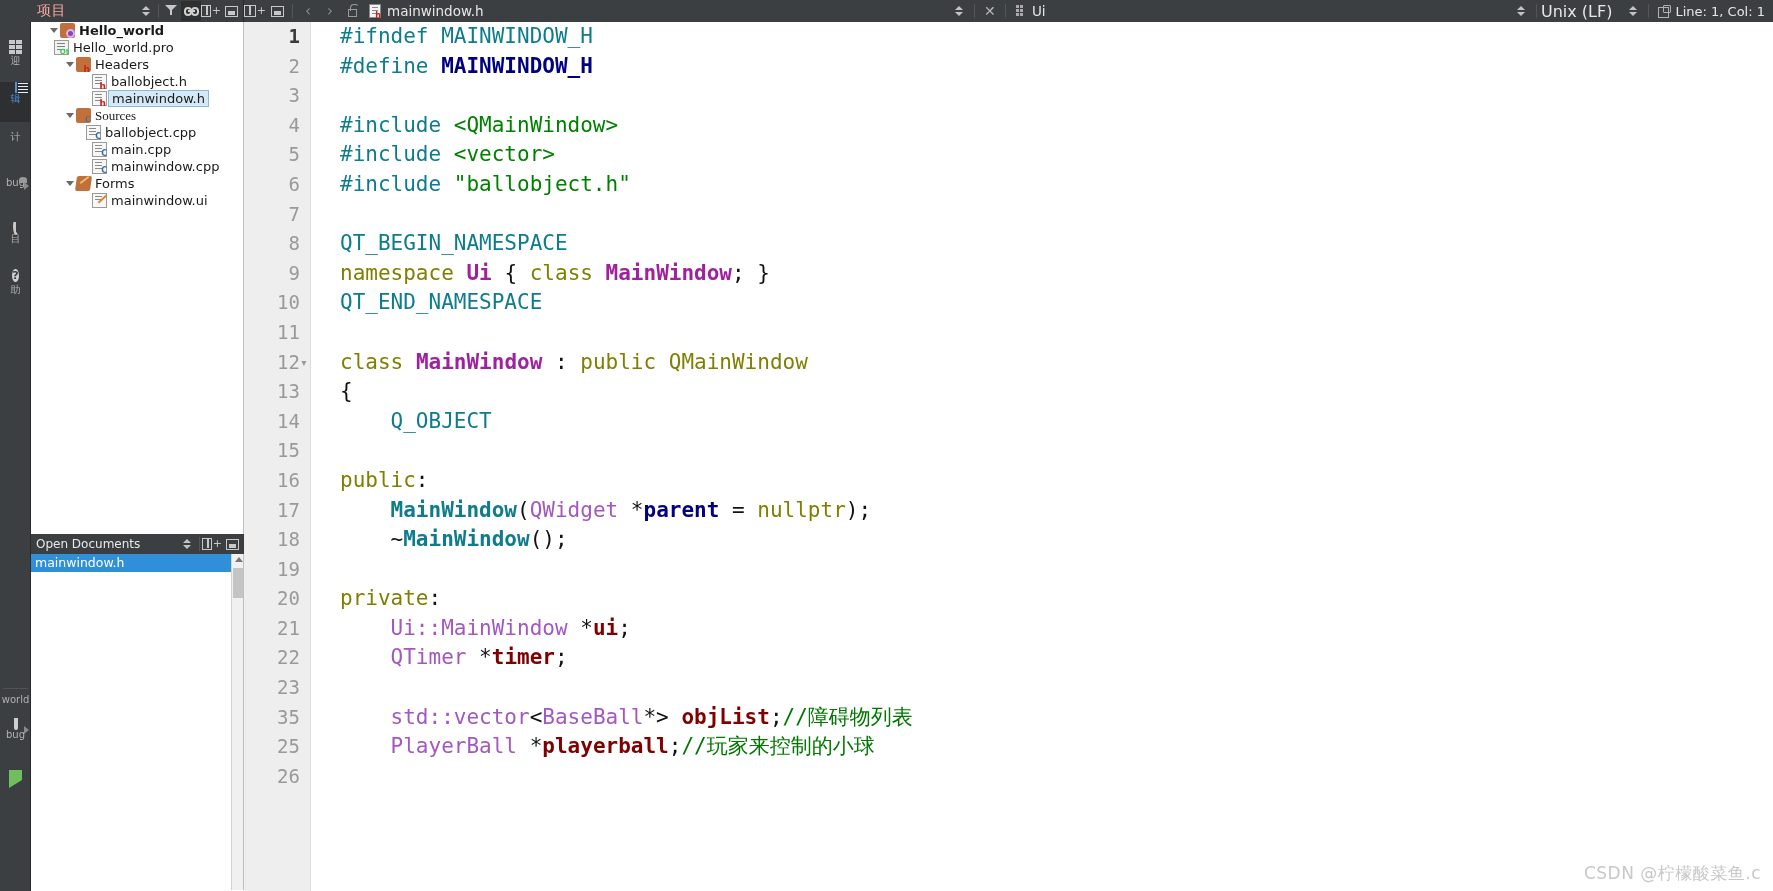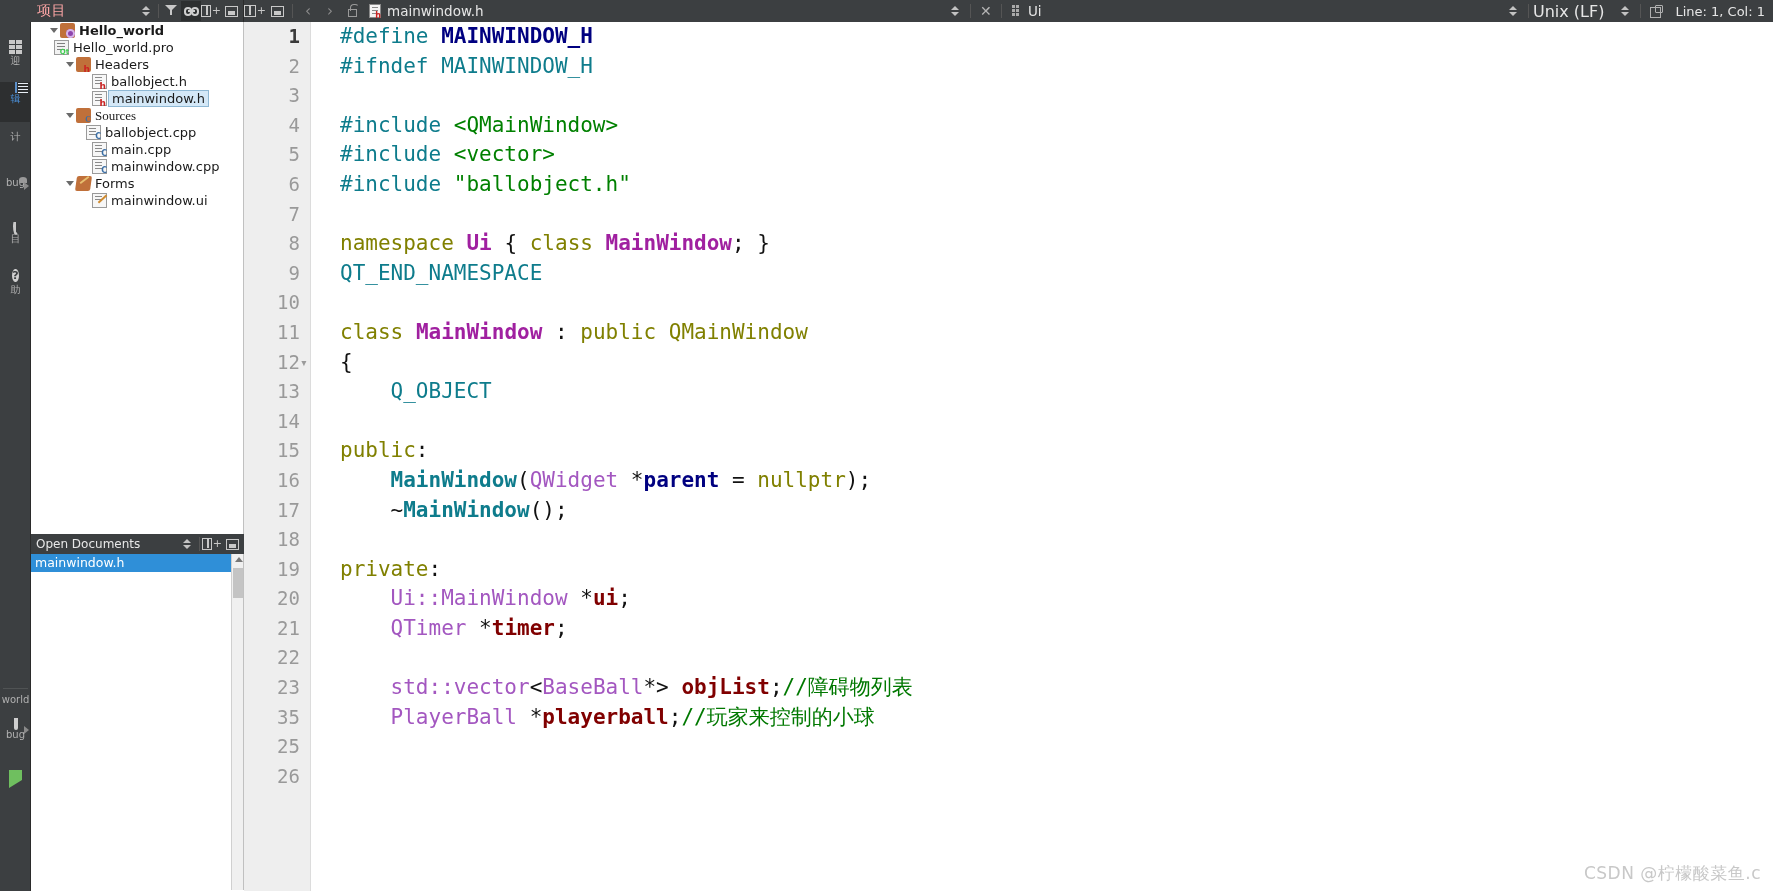--- a/index.html
+++ b/index.html
@@ -453,21 +453,21 @@
     <span class="eb-btn" style="margin-left:10px;">
       <span class="updown">
           <i class="u"></i>
           <i class="d"></i>
         </span>
     </span>
     <span class="eb-sep"></span>
     <span class="eb-btn">
       <span class="split-ic"></span>
     </span>
-    <span class="eb-pos" style="margin-right:8px;margin-left:8px;">Line: 1, Col: 1</span>
+    <span class="eb-pos" style="margin-right:8px;">Line: 1, Col: 1</span>
   </div>
 
   <div class="editor">
     <div class="gutter" id="gutter">
         <div class="gutter-line cur">1</div>
         <div class="gutter-line">2</div>
         <div class="gutter-line">3</div>
         <div class="gutter-line">4</div>
         <div class="gutter-line">5</div>
         <div class="gutter-line">6</div>
@@ -486,27 +486,28 @@
         <div class="gutter-line">19</div>
         <div class="gutter-line">20</div>
         <div class="gutter-line">21</div>
         <div class="gutter-line">22</div>
         <div class="gutter-line">23</div>
         <div class="gutter-line">35</div>
         <div class="gutter-line">25</div>
         <div class="gutter-line">26</div>
       </div>
     <div class="code" id="code">
+        <div class="cline"><span class="pp">#ifndef </span><span class="pp">MAINWINDOW_H</span></div>
         <div class="cline"><span class="pp">#define </span><span class="ppb">MAINWINDOW_H</span></div>
-        <div class="cline"><span class="pp">#ifndef </span><span class="pp">MAINWINDOW_H</span></div>
         <div class="cline">&nbsp;</div>
         <div class="cline"><span class="pp">#include </span><span class="inc">&lt;QMainWindow&gt;</span></div>
         <div class="cline"><span class="pp">#include </span><span class="inc">&lt;vector&gt;</span></div>
         <div class="cline"><span class="pp">#include </span><span class="inc">"ballobject.h"</span></div>
         <div class="cline">&nbsp;</div>
+        <div class="cline"><span class="qtm">QT_BEGIN_NAMESPACE</span></div>
         <div class="cline"><span class="k">namespace </span><span class="cls">Ui</span><span class="op"> </span><span class="op">{</span><span class="op"> </span><span class="k">class</span><span class="op"> </span><span class="cls">MainWindow</span><span class="op">; }</span></div>
         <div class="cline"><span class="qtm">QT_END_NAMESPACE</span></div>
         <div class="cline">&nbsp;</div>
         <div class="cline"><span class="k">class</span><span class="op"> </span><span class="cls">MainWindow</span><span class="op"> : </span><span class="k">public</span><span class="op"> </span><span class="k">QMainWindow</span></div>
         <div class="cline"><span class="op">{</span></div>
         <div class="cline"><span class="op">    </span><span class="qtm">Q_OBJECT</span></div>
         <div class="cline">&nbsp;</div>
         <div class="cline"><span class="k">public</span><span class="op">:</span></div>
         <div class="cline"><span class="op">    </span><span class="fn">MainWindow</span><span class="op">(</span><span class="typ">QWidget</span><span class="op"> *</span><span class="var">parent</span><span class="op"> = </span><span class="k">nullptr</span><span class="op">);</span></div>
         <div class="cline"><span class="op">    ~</span><span class="fn">MainWindow</span><span class="op">();</span></div>

